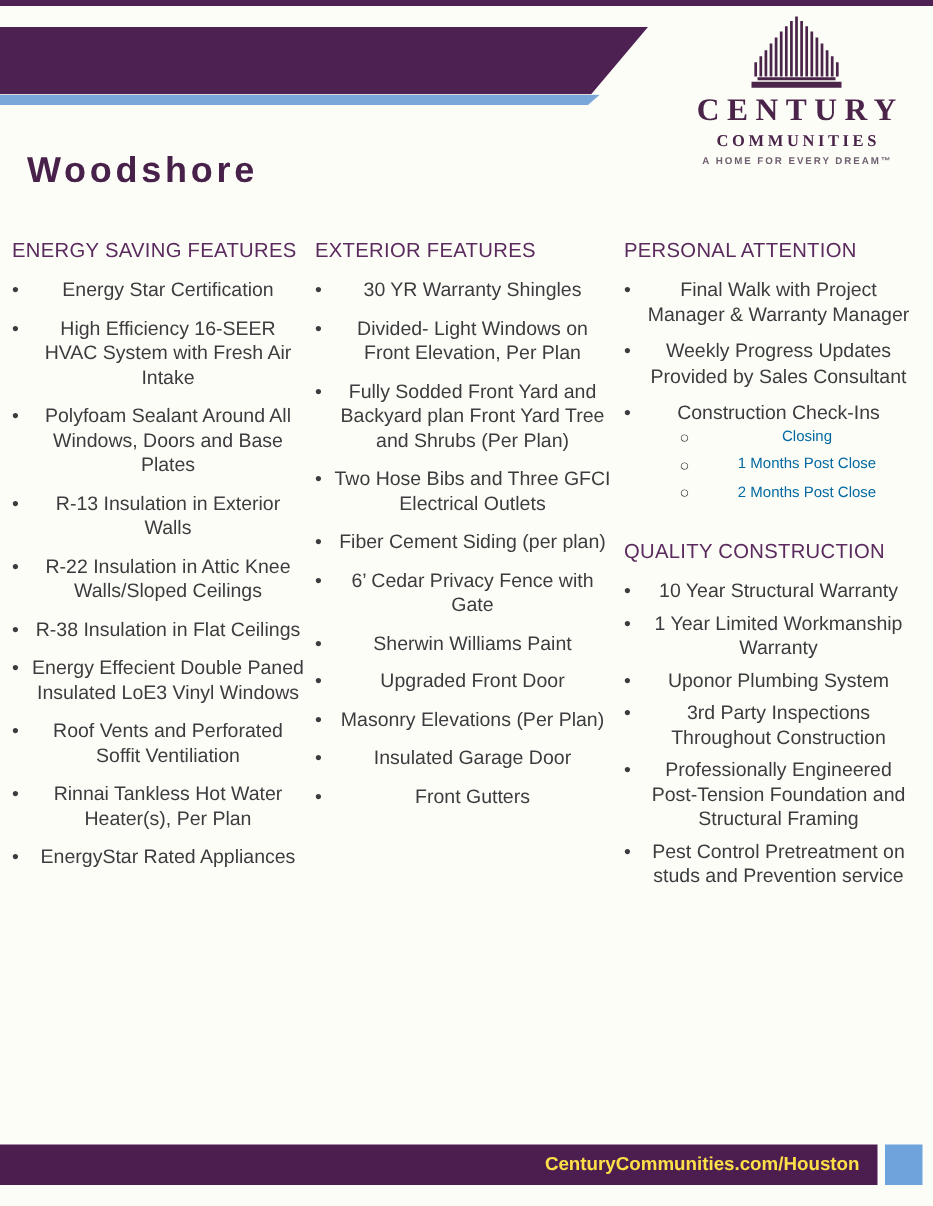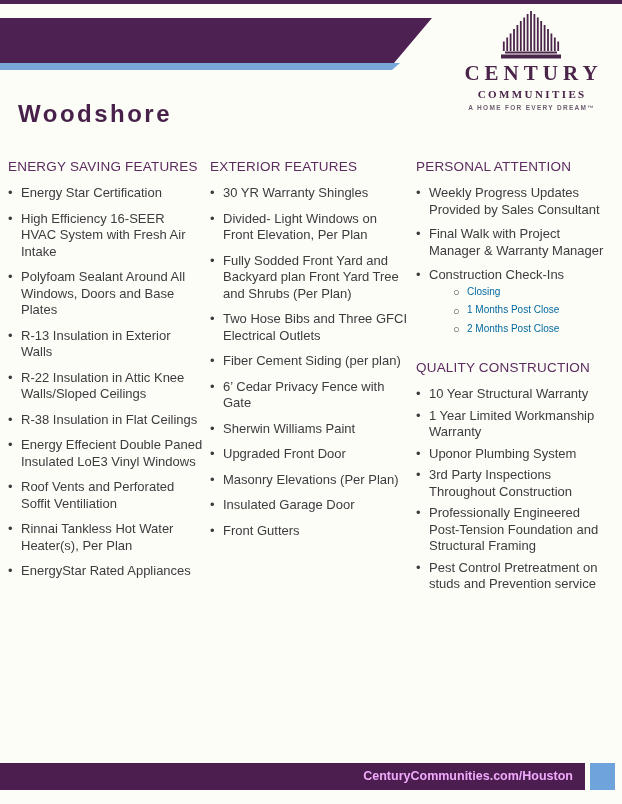--- a/index.html
+++ b/index.html
@@ -46,21 +46,21 @@
   
   .content{position:absolute;left:8px;top:152px;display:flex;}
   .col{flex:none;}
   .col-0{width:195px;margin-right:7px;}
   .col-1{width:197px;margin-right:9px;}
   .col-2{width:193px;}
   .feature-section h2{
     margin:6px 0 10px 0;font-size:13.5px;font-weight:500;letter-spacing:0.2px;
     color:#5B2B5E;line-height:17px;
   }
-  .feature-section ul{list-style:none;margin:0;padding:0;}
+  .feature-section ul{list-style:none;margin:0;padding:0;text-align:center;}
   .feature-item{
     position:relative;padding-left:13px;margin-bottom:9px;
     font-size:13px;line-height:16.5px;color:#3E3B3E;
   }
   .feature-item::before{content:"•";position:absolute;left:0;top:0;color:#3E3B3E;}
   .section-personal-attention .feature-item,
   .section-quality-construction .feature-item{margin-bottom:8px;}
   .section-quality-construction{margin-top:22px;}
   .section-quality-construction .feature-item{margin-bottom:5px;}
   .sub-list{list-style:none;margin:3px 0 0 0;padding:0;}
@@ -68,21 +68,21 @@
     position:relative;margin-left:24px;padding-left:14px;margin-bottom:2px;
     font-size:10px;line-height:16.5px;color:#0369a1;
   }
   .sub-item::before{content:"○";position:absolute;left:0;top:0.5px;font-size:11px;color:#3E3B3E;}
   
   .footer-bar{
     position:absolute;left:0;top:763px;width:585px;height:27px;background:#4C1E50;
     text-align:right;
   }
   .footer-url{
-    display:inline-block;padding-right:12px;line-height:27px;color:#f0abfc;
+    display:inline-block;padding-right:12px;line-height:27px;color:#fde047;
     font-weight:700;font-size:12.5px;
   }
   .footer-square{position:absolute;left:590px;top:763px;width:25px;height:27px;background:#6FA3DB;}
 </style>
 </head>
 <body>
 
 <div class="page">
 
   <div class="top-strip"></div>
@@ -156,22 +156,22 @@
             <li class="feature-item"><span>Masonry Elevations (Per Plan)</span></li>
             <li class="feature-item"><span>Insulated Garage Door</span></li>
             <li class="feature-item"><span>Front Gutters</span></li>
           </ul>
         </section>
       </div>
     <div class="col col-2">
         <section class="feature-section section-personal-attention">
           <h2>PERSONAL ATTENTION</h2>
           <ul>
+            <li class="feature-item"><span>Final Walk with Project Manager &amp; Warranty Manager</span></li>
             <li class="feature-item"><span>Weekly Progress Updates Provided by Sales Consultant</span></li>
-            <li class="feature-item"><span>Final Walk with Project Manager &amp; Warranty Manager</span></li>
             <li class="feature-item"><span>Construction Check-Ins</span><ul class="sub-list">
                 <li class="sub-item">Closing</li>
                 <li class="sub-item">1 Months Post Close</li>
                 <li class="sub-item">2 Months Post Close</li>
               </ul></li>
           </ul>
         </section>
         <section class="feature-section section-quality-construction">
           <h2>QUALITY CONSTRUCTION</h2>
           <ul>

